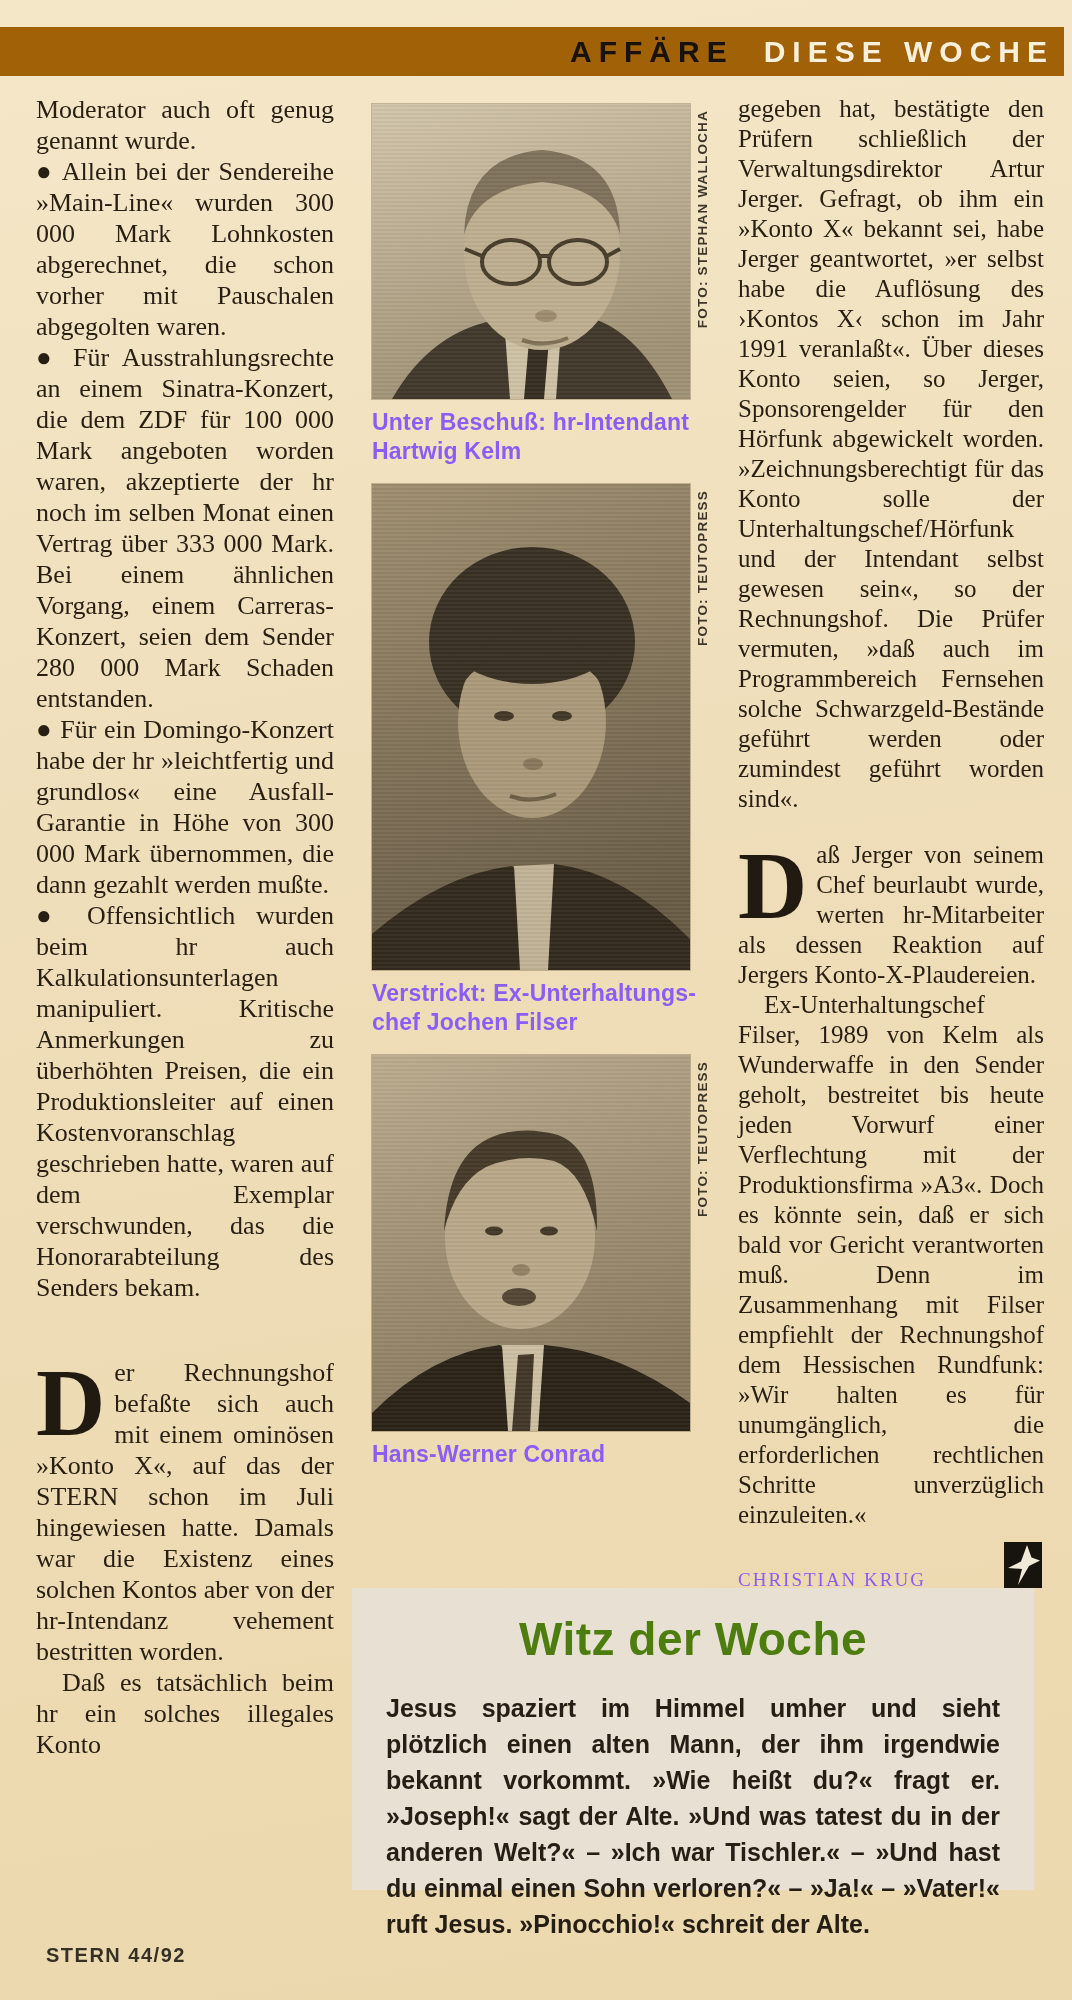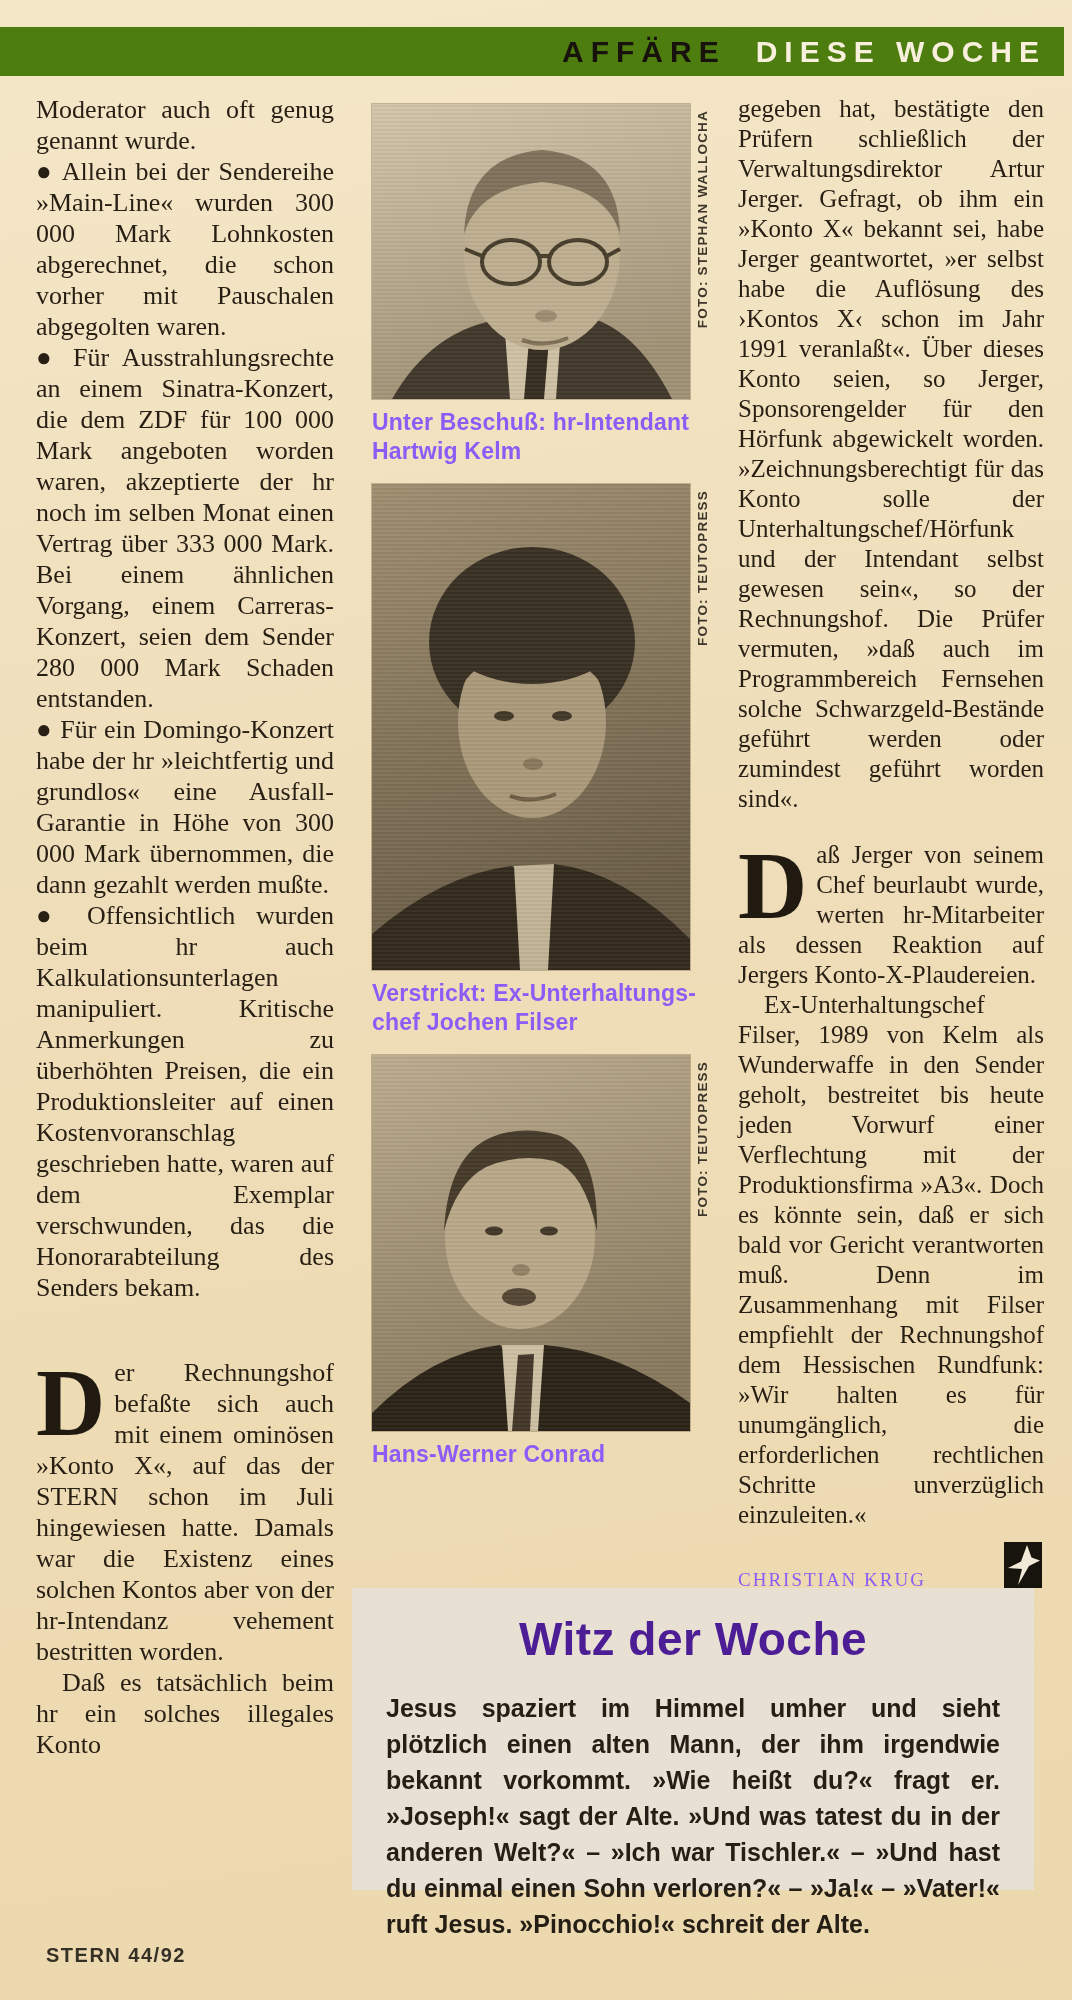--- a/index.html
+++ b/index.html
@@ -4,22 +4,22 @@
 <style>
   html,body{margin:0;padding:0;}
   body{
     width:1072px;height:2000px;position:relative;overflow:hidden;
     background:linear-gradient(172deg,#f4e7c8 0%,#efdeba 40%,#ecd8ad 100%);
     font-family:"Liberation Serif", serif;color:#281f14;
   }
   
   .redbar{
     position:absolute;left:0;top:27px;right:8px;height:49px;
-    background:#4d7c0f;display:flex;align-items:center;justify-content:flex-end;
-    padding-right:18px;gap:30px;
+    background:#a16207;display:flex;align-items:center;justify-content:flex-end;
+    padding-right:10px;gap:30px;
     font-family:"Liberation Sans",sans-serif;font-weight:800;font-size:30px;letter-spacing:7px;
   }
   .kicker-black{color:#17120c;}
   .kicker-white{color:#f8f0dd;}
   
   .col{position:absolute;text-align:justify;}
   .col-left{left:36px;top:94px;width:298px;font-size:26px;line-height:31px;}
   .col-right{left:738px;top:94px;width:306px;font-size:25px;line-height:30px;}
   p.para{margin:0;}
   p.indent{text-indent:26px;}
@@ -58,21 +58,21 @@
   .byline-row{display:flex;justify-content:space-between;align-items:flex-end;margin-top:12px;}
   .byline-name{font-size:19px;letter-spacing:2px;color:#8b5cf6;}
   .star-icon{flex:0 0 auto;margin-right:2px;}
   
   .witz{
     position:absolute;left:352px;top:1588px;width:682px;height:302px;
     background:#e8e1d3;box-sizing:border-box;padding:22px 34px 0 34px;
     font-family:"Liberation Sans",sans-serif;
   }
   .witz-title{
-    text-align:center;font-size:46px;font-weight:800;color:#4c1d95;
+    text-align:center;font-size:46px;font-weight:800;color:#4d7c0f;
     letter-spacing:.5px;margin:2px 0 24px 0;
   }
   .witz-text{
     font-size:25px;font-weight:700;line-height:36px;text-align:justify;color:#241e15;
   }
   
   .footer{
     position:absolute;left:46px;top:1944px;
     font-family:"Liberation Sans",sans-serif;font-size:20px;font-weight:600;
     letter-spacing:1.5px;color:#353026;

